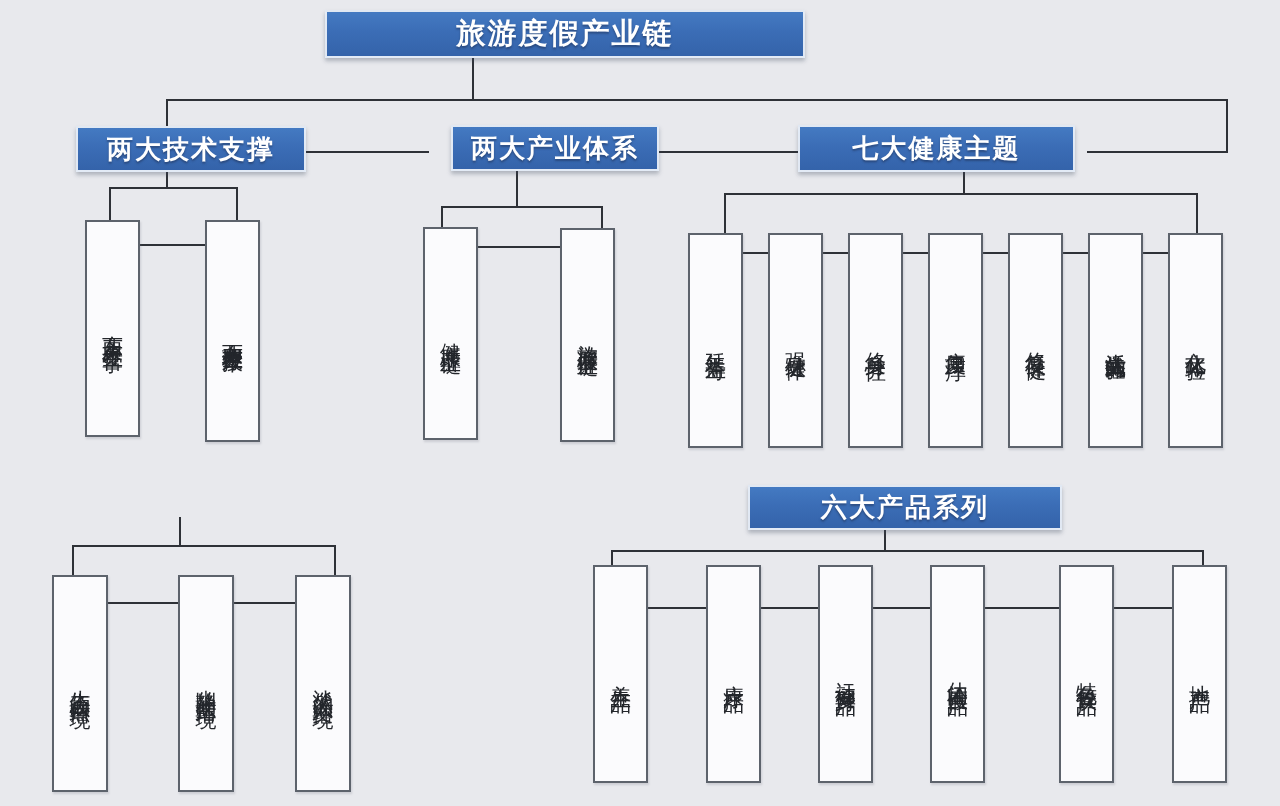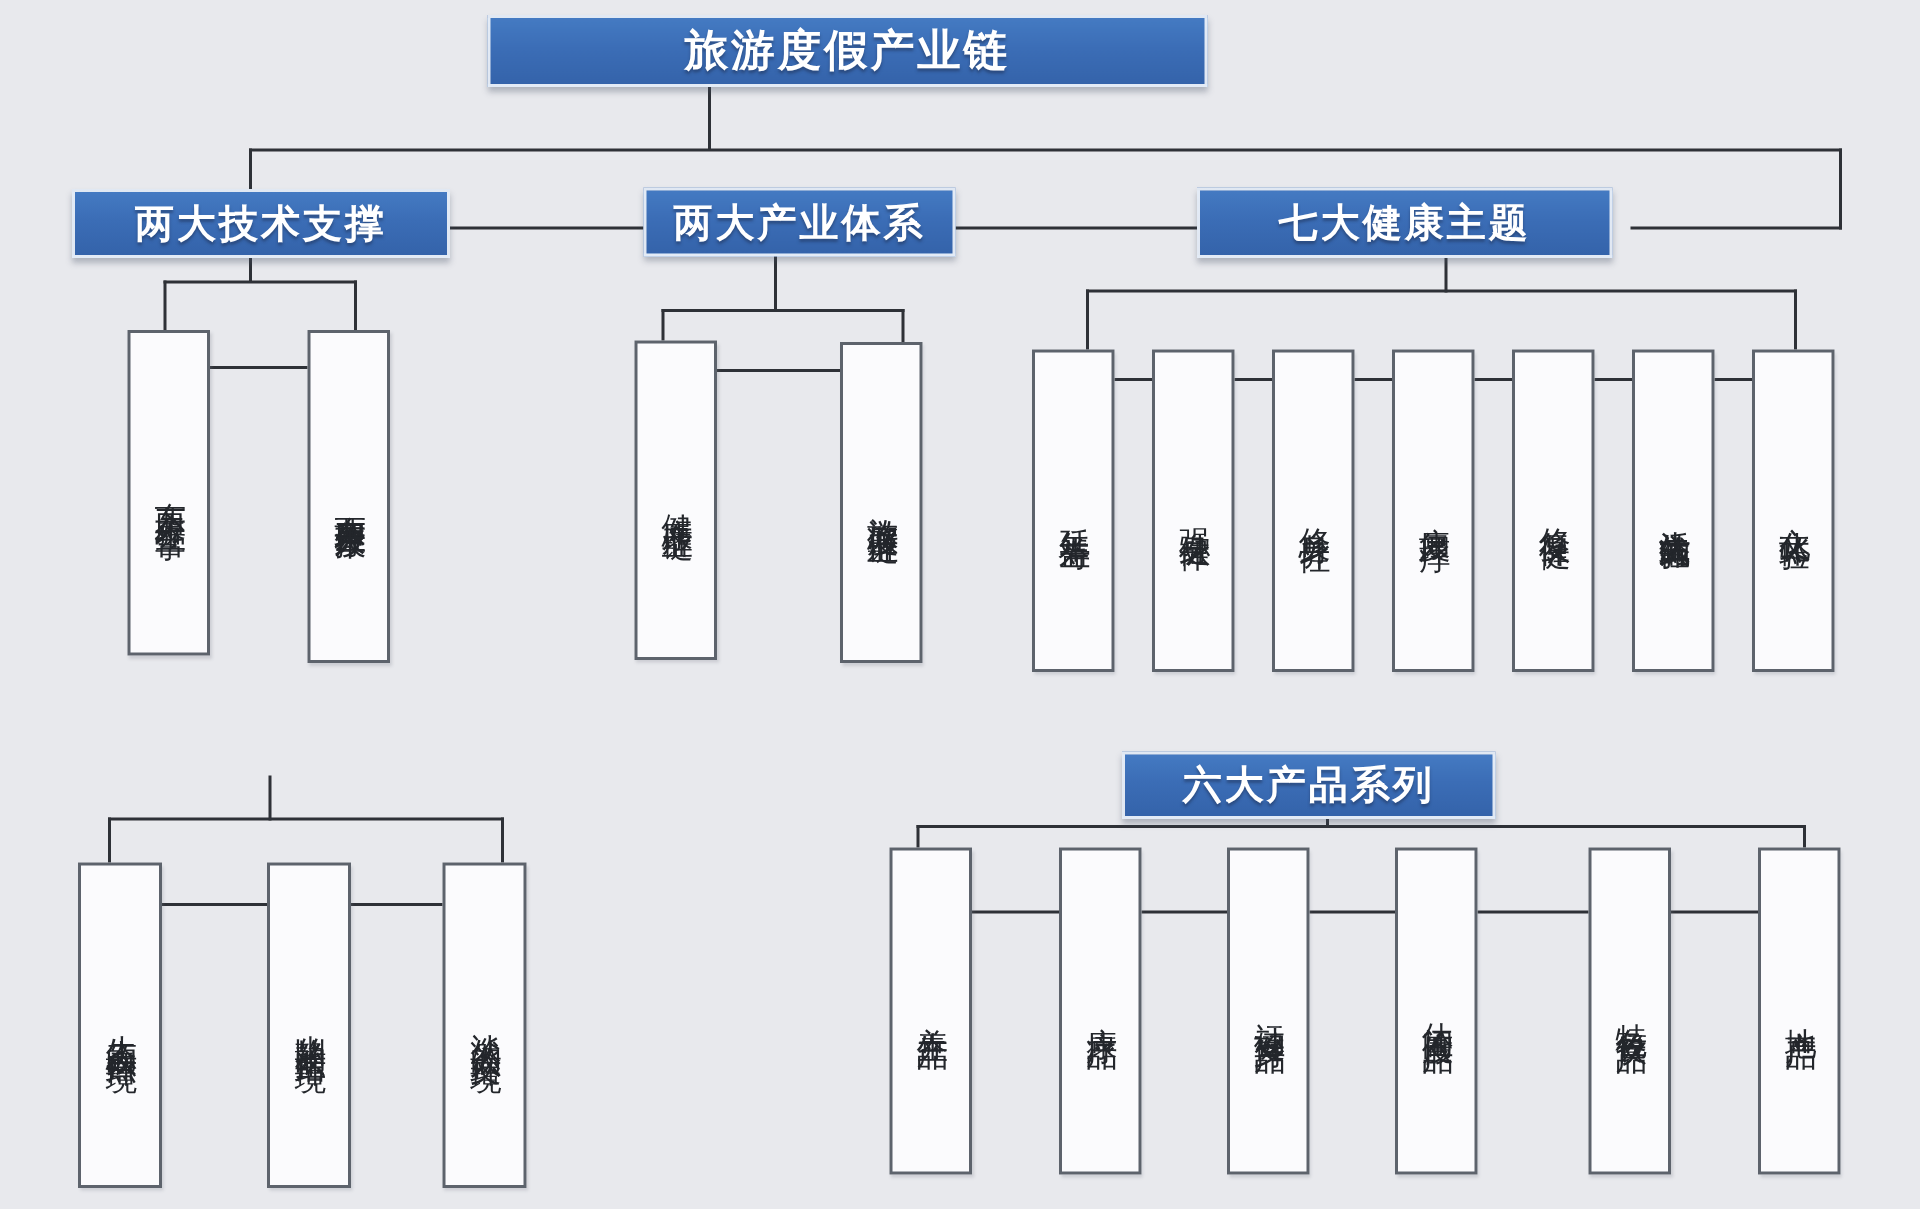--- a/index.html
+++ b/index.html
@@ -105,28 +105,28 @@
   <div class="vline" style="left:611px;top:550px;height:17px"></div>
   <div class="vline" style="left:1202px;top:550px;height:17px"></div>
   <div class="hline" style="left:646px;top:607px;width:62px"></div>
   <div class="hline" style="left:760px;top:607px;width:60px"></div>
   <div class="hline" style="left:871px;top:607px;width:61px"></div>
   <div class="hline" style="left:983px;top:607px;width:78px"></div>
   <div class="hline" style="left:1112px;top:607px;width:62px"></div>
 
   <div class="hdr root" style="left:325px;top:10px;width:480px;height:48px">旅游度假产业链</div>
 
-  <div class="hdr" style="left:48px;top:126px;width:252px;height:46px">两大技术支撑</div>
+  <div class="hdr" style="left:76px;top:126px;width:230px;height:46px">两大技术支撑</div>
 
-  <div class="hdr" style="left:429px;top:125px;width:208px;height:46px">两大产业体系</div>
+  <div class="hdr" style="left:451px;top:125px;width:208px;height:46px">两大产业体系</div>
 
   <div class="hdr" style="left:798px;top:125px;width:277px;height:47px">七大健康主题</div>
 
 
-  <div class="hdr" style="left:748px;top:501px;width:249px;height:45px">六大产品系列</div>
+  <div class="hdr" style="left:748px;top:485px;width:314px;height:45px">六大产品系列</div>
 
   <div class="vbox" style="left:85px;top:220px;width:55px;height:217px">东西方养生哲学</div>
   <div class="vbox" style="left:205px;top:220px;width:55px;height:222px;letter-spacing:1px">东西方养生理疗技术</div>
 
   <div class="vbox" style="left:423px;top:227px;width:55px;height:213px">健康产业链</div>
   <div class="vbox" style="left:560px;top:228px;width:55px;height:214px;letter-spacing:2px">旅游度假产业链</div>
 
   <div class="vbox" style="left:688px;top:233px;width:55px;height:215px">延年益寿</div>
   <div class="vbox" style="left:768px;top:233px;width:55px;height:215px">强身健体</div>
   <div class="vbox" style="left:848px;top:233px;width:55px;height:215px">修身养性</div>

